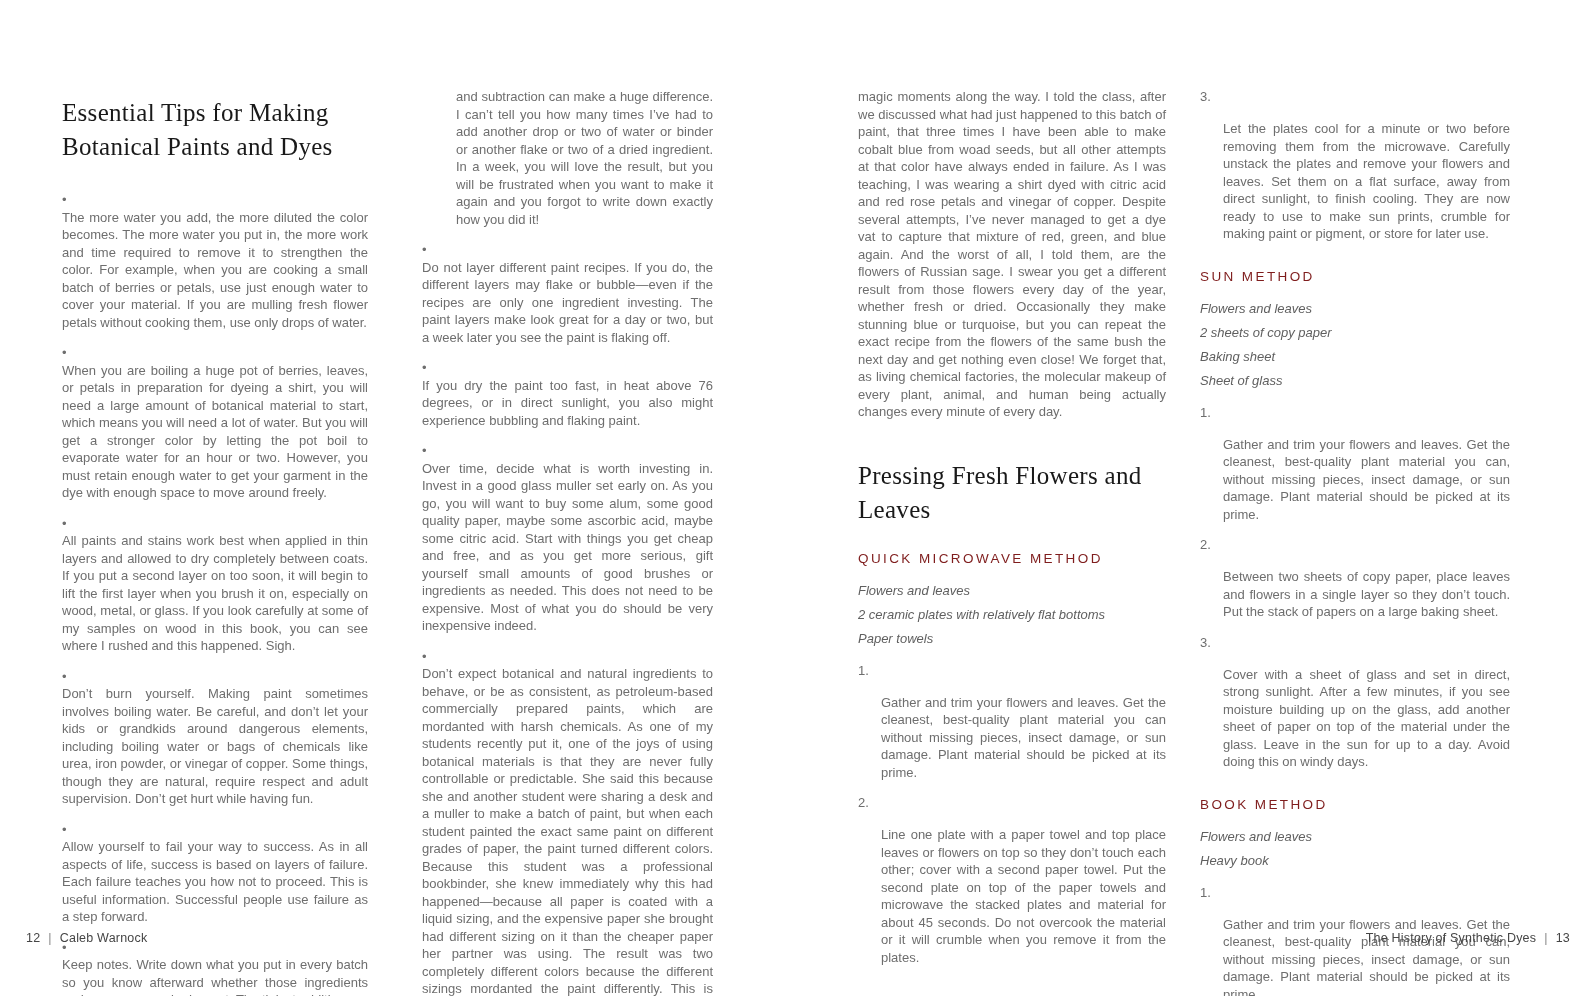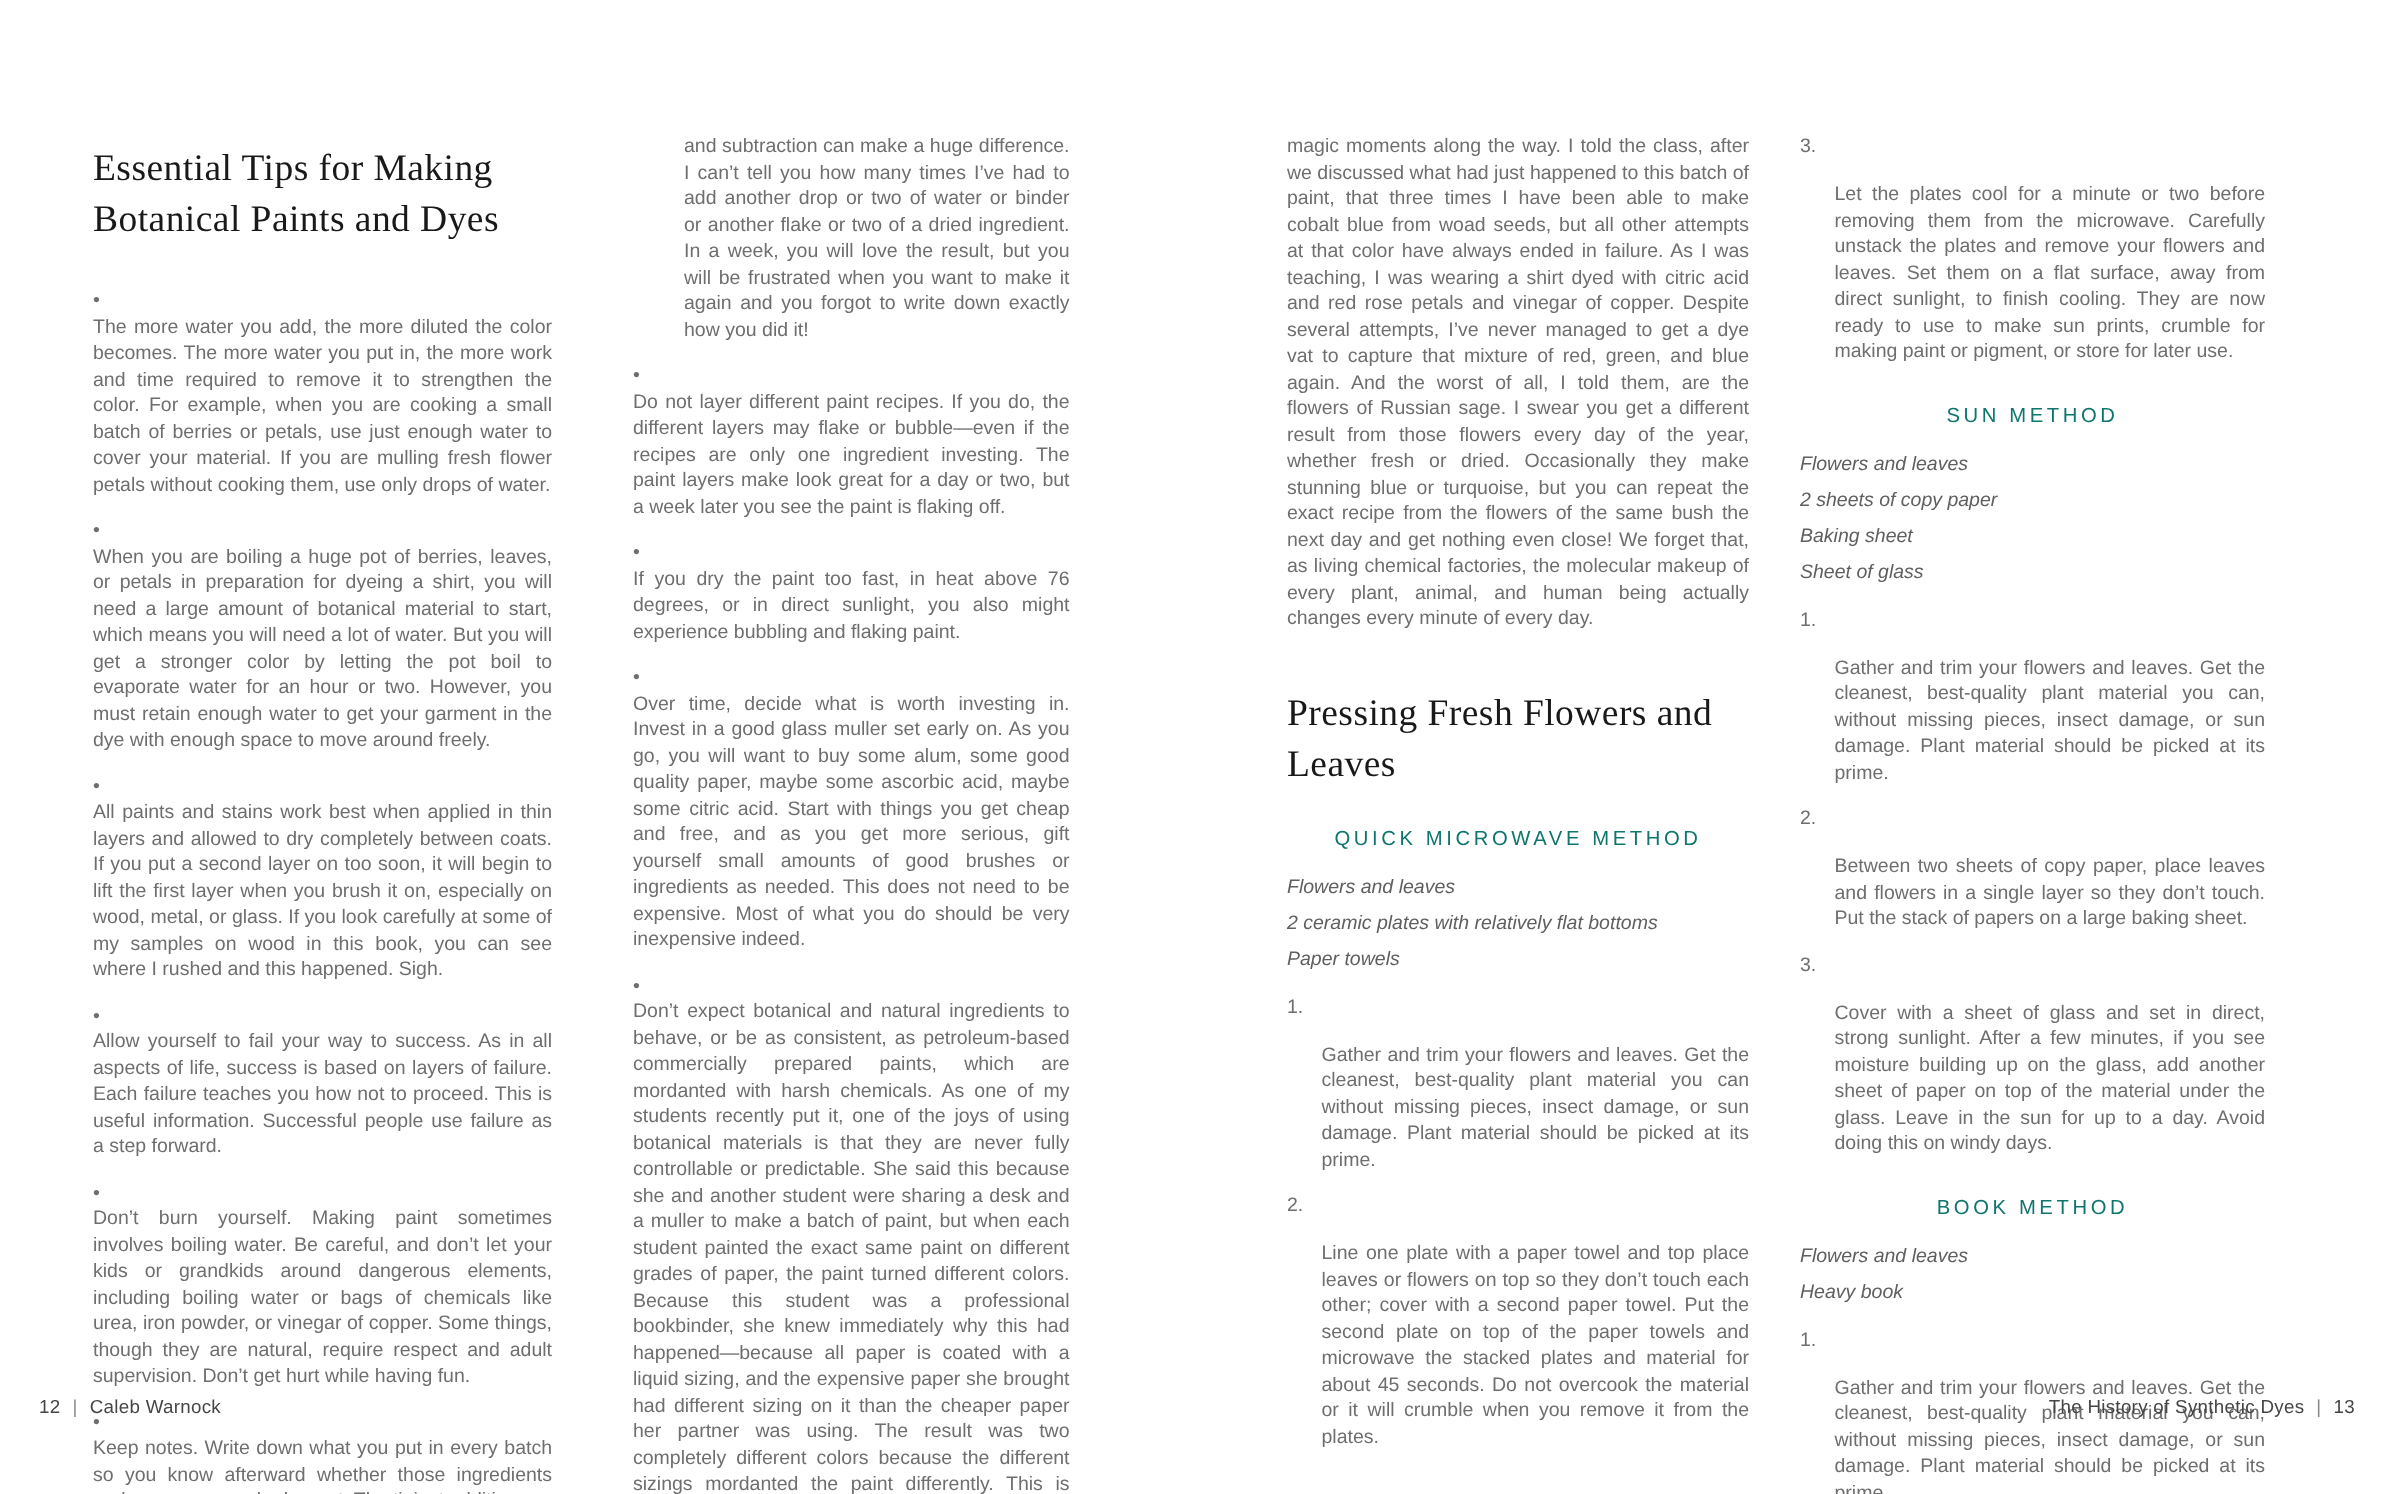--- a/index.html
+++ b/index.html
@@ -46,23 +46,22 @@
     font-size:13px; line-height:17.5px; color:#6e6e6e;
   }
   .bullet::before { content:"\2022"; }
   .bullet-text { flex:1; }
 
   .method-heading {
     font-family:"Liberation Sans","DejaVu Sans",sans-serif;
     font-weight:400;
     font-size:13.5px;
     letter-spacing:2.4px;
-    color:#0f766e;
+    color:#7f1d1d;
     margin:0 0 16px;
-    text-align:center;
   }
   .mh-spaced { margin-top:26px; }
 
   .materials { margin-bottom:15px; }
   .material {
     font-style:italic;
     font-size:13px;
     line-height:17px;
     color:#5f5f5f;
     margin-bottom:7px;
@@ -101,25 +100,25 @@
     <div class="bullet-item">
       <span class="bullet"></span>
       <p class="bullet-text body-text">When you are boiling a huge pot of berries, leaves, or petals in preparation for dyeing a shirt, you will need a large amount of botanical material to start, which means you will need a lot of water. But you will get a stronger color by letting the pot boil to evaporate water for an hour or two. However, you must retain enough water to get your garment in the dye with enough space to move around freely.</p>
     </div>
     <div class="bullet-item">
       <span class="bullet"></span>
       <p class="bullet-text body-text">All paints and stains work best when applied in thin layers and allowed to dry completely between coats. If you put a second layer on too soon, it will begin to lift the first layer when you brush it on, especially on wood, metal, or glass. If you look carefully at some of my samples on wood in this book, you can see where I rushed and this happened. Sigh.</p>
     </div>
     <div class="bullet-item">
       <span class="bullet"></span>
+      <p class="bullet-text body-text">Don’t burn yourself. Making paint sometimes involves boiling water. Be careful, and don’t let your kids or grandkids around dangerous elements, including boiling water or bags of chemicals like urea, iron powder, or vinegar of copper. Some things, though they are natural, require respect and adult supervision. Don’t get hurt while having fun.</p>
+    </div>
+    <div class="bullet-item">
+      <span class="bullet"></span>
       <p class="bullet-text body-text">Allow yourself to fail your way to success. As in all aspects of life, success is based on layers of failure. Each failure teaches you how not to proceed. This is useful information. Successful people use failure as a step forward.</p>
-    </div>
-    <div class="bullet-item">
-      <span class="bullet"></span>
-      <p class="bullet-text body-text">Don’t burn yourself. Making paint sometimes involves boiling water. Be careful, and don’t let your kids or grandkids around dangerous elements, including boiling water or bags of chemicals like urea, iron powder, or vinegar of copper. Some things, though they are natural, require respect and adult supervision. Don’t get hurt while having fun.</p>
     </div>
     <div class="bullet-item">
       <span class="bullet"></span>
       <p class="bullet-text body-text">Keep notes. Write down what you put in every batch so you know afterward whether those ingredients and processes worked or not. The tiniest addition</p>
     </div>
   </section>
 
   <section class="col col2">
     <p class="body-text cont">and subtraction can make a huge difference. I can’t tell you how many times I’ve had to add another drop or two of water or binder or another flake or two of a dried ingredient. In a week, you will love the result, but you will be frustrated when you want to make it again and you forgot to write down exactly how you did it!</p>
 

